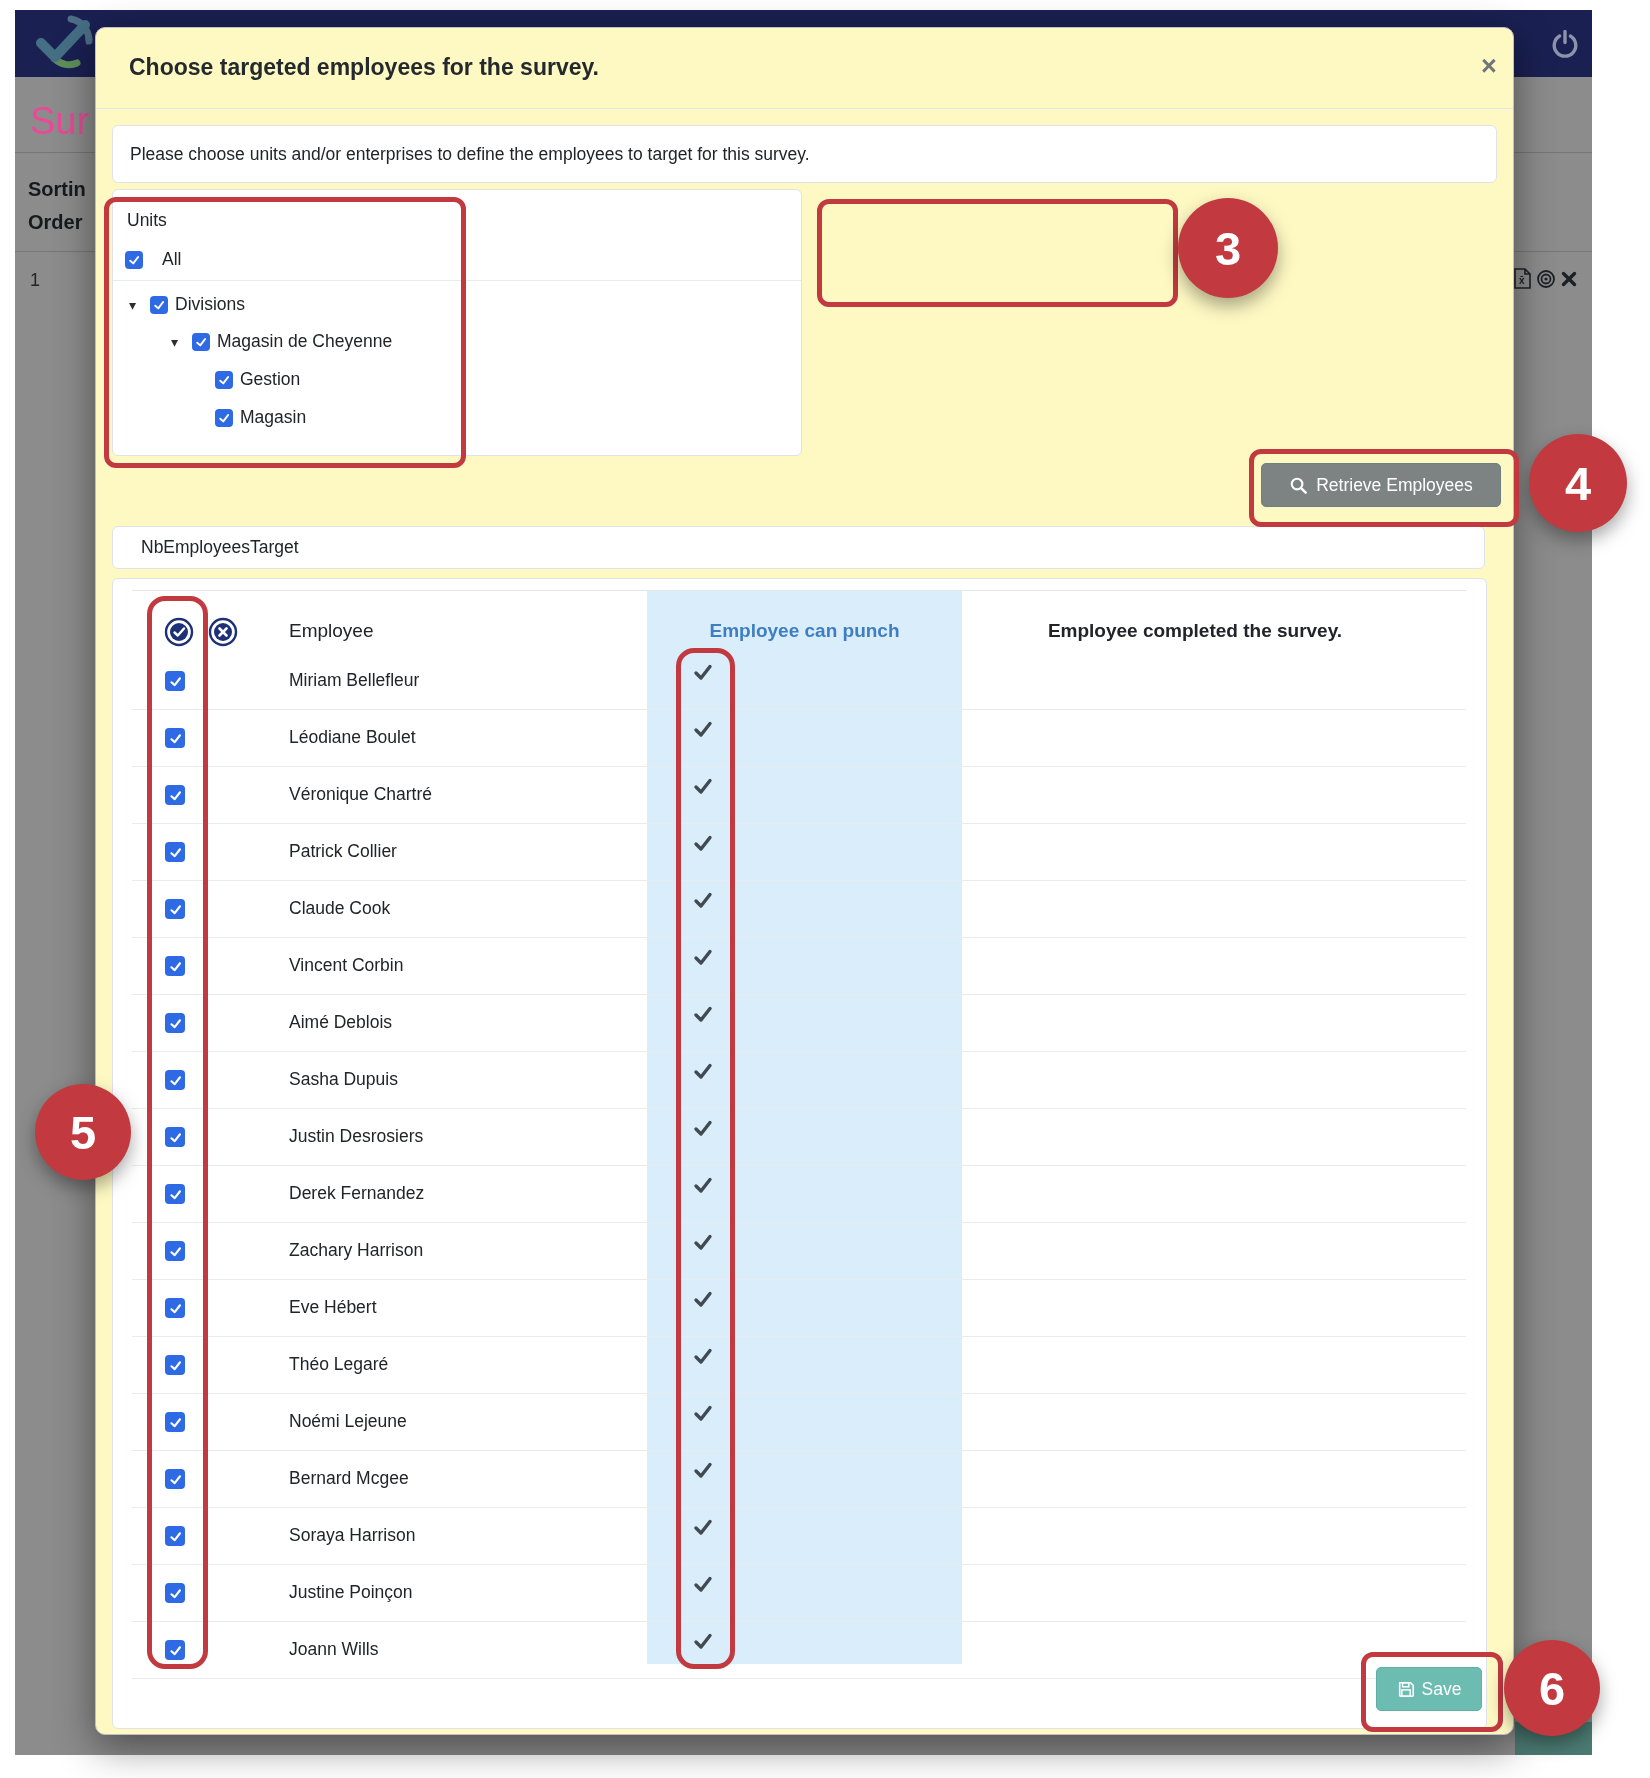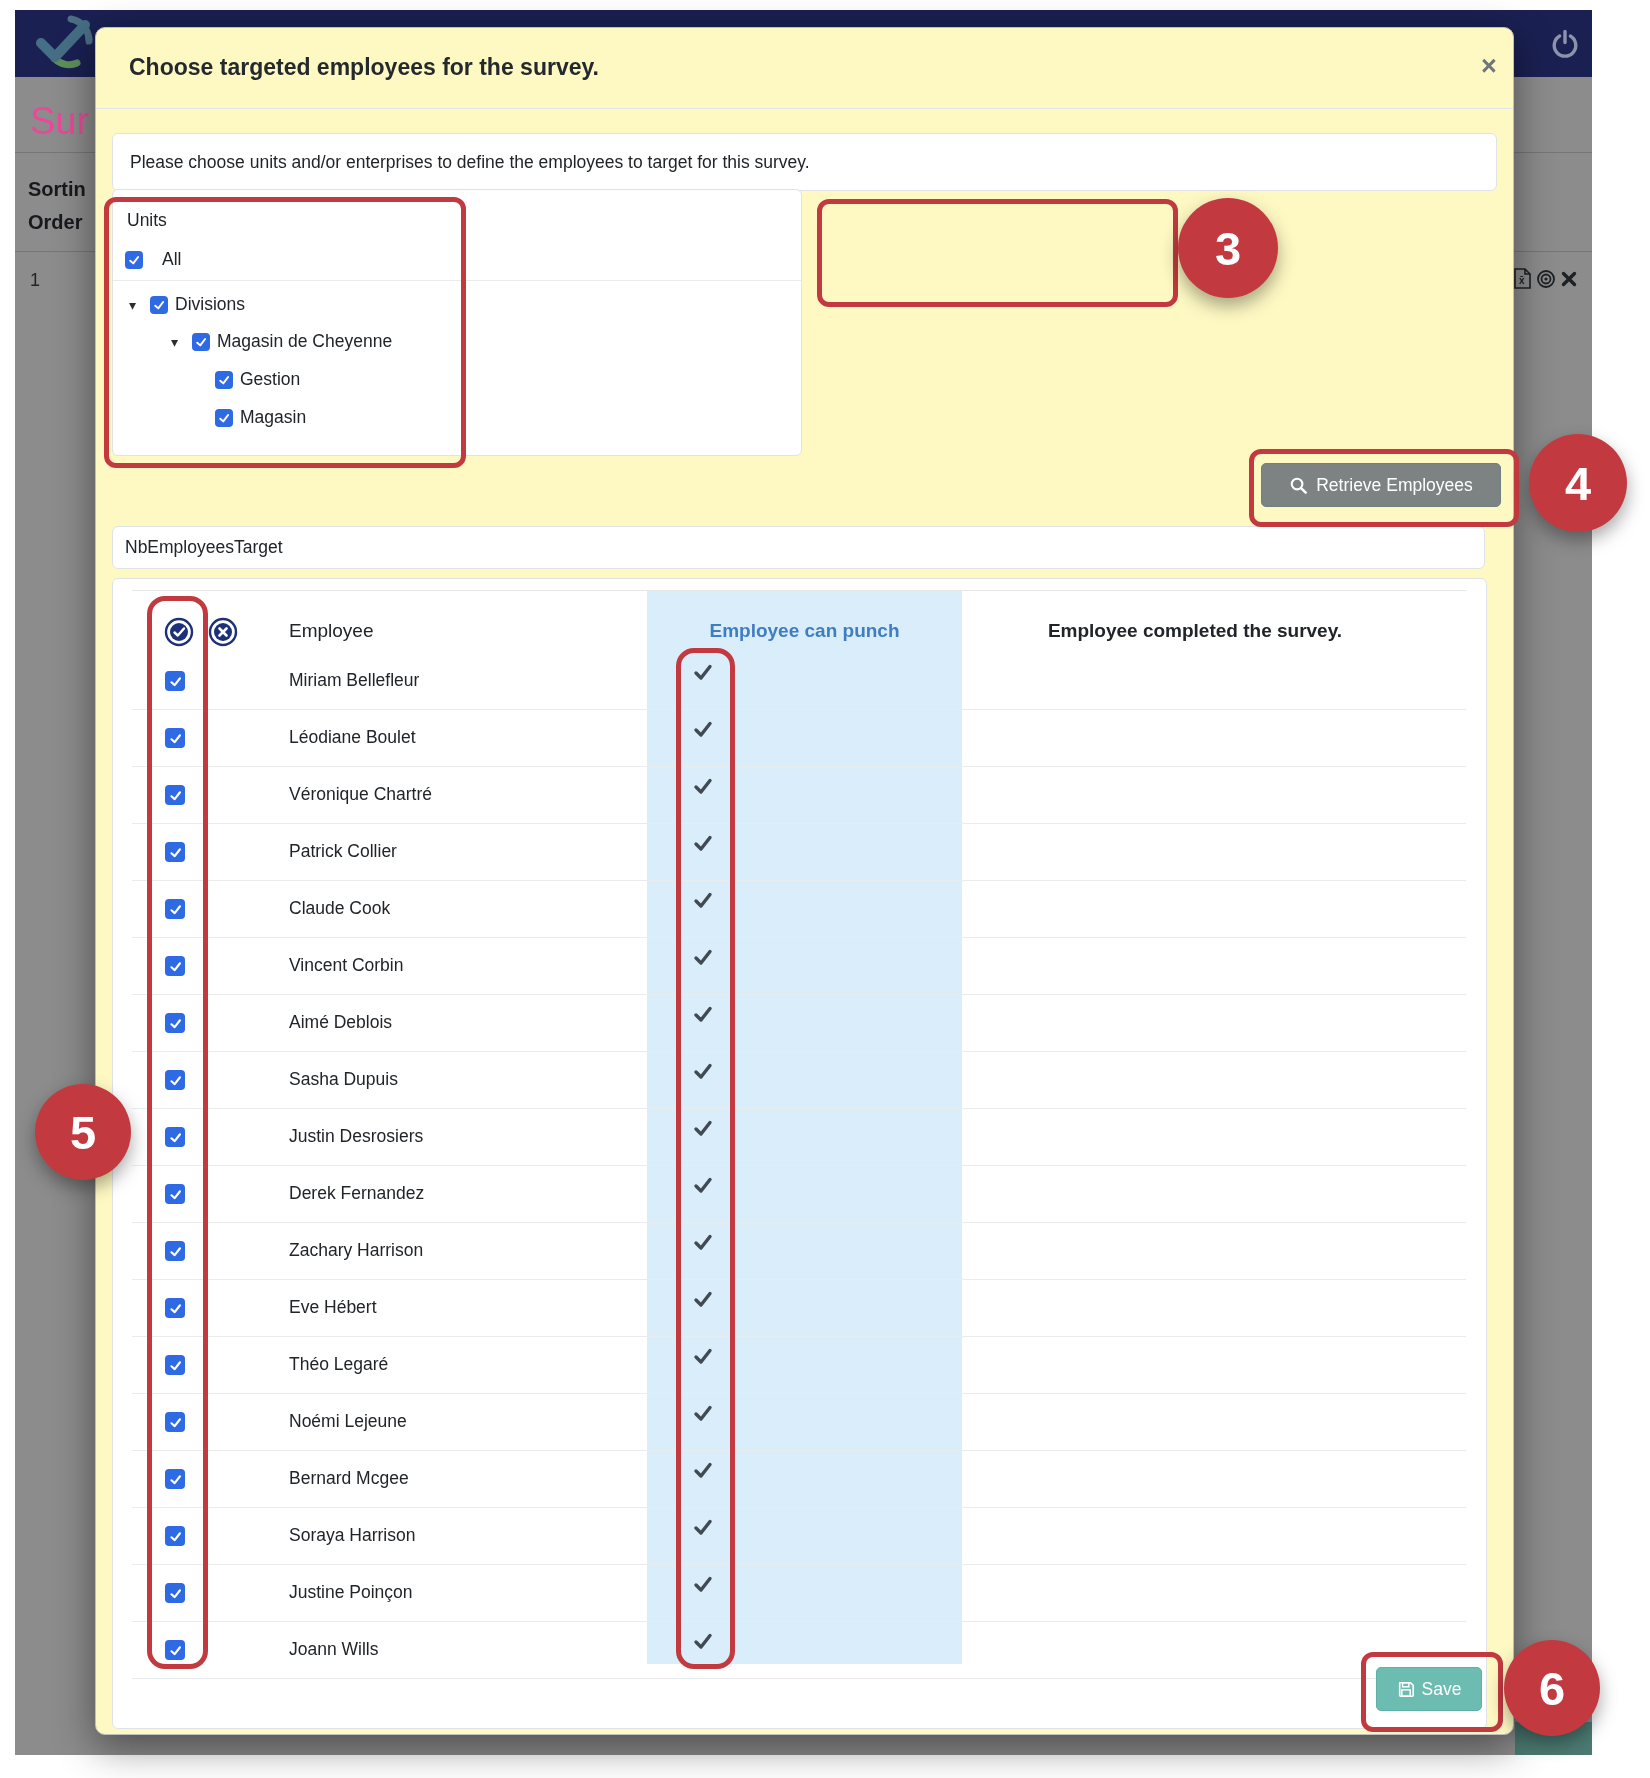--- a/index.html
+++ b/index.html
@@ -23,41 +23,41 @@
 
   
   .modal{left:95px;top:27px;width:1417px;height:1706px;background:#fef9c3;border-radius:10px;
          border:1px solid #bfbfbf;box-shadow:0 12px 40px rgba(0,0,0,.45);z-index:10;}
   .m-title{left:33px;top:26px;font-size:23px;font-weight:600;color:#24292e;}
   .m-close{left:1373px;top:18px;width:40px;height:40px;border:none;background:transparent;
            font-size:27px;font-weight:700;color:#6f7579;cursor:pointer;line-height:40px;text-align:center;padding:0;}
   .m-hline{left:0;top:80px;width:1417px;height:1px;background:#e2e6ea;}
   .card{border:1px solid #dfe3e7;border-radius:6px;background:#fff;}
   .instruction{left:16px;top:97px;width:1385px;height:58px;display:flex;align-items:center;
-               padding-left:17px;box-sizing:border-box;font-size:17.5px;margin-top:8px;}
+               padding-left:17px;box-sizing:border-box;font-size:17.5px;}
   .units-card{left:16px;top:161px;width:688px;height:265px;}
   .ent-card{left:714px;top:161px;width:687px;height:265px;}
   .panel-label{left:14px;top:20px;font-size:17.5px;}
   .u-all{left:12px;top:59px;display:flex;align-items:center;gap:19px;font-size:17.5px;}
   .u-div{left:0;top:90px;width:688px;height:1px;background:#e9ecef;}
   .tree-row{display:flex;align-items:center;gap:7px;font-size:17.5px;}
   .caret{font-size:14px;color:#2b2f33;width:14px;display:inline-block;cursor:pointer;}
   .tr1{left:16px;top:104px;} .tr2{left:58px;top:141px;} .tr3{left:102px;top:179px;} .tr4{left:102px;top:217px;}
   .ent-label{left:12px;top:22px;font-size:17.5px;}
   .ent-item{left:14px;top:58px;display:flex;align-items:center;gap:14px;font-size:17.5px;}
 
   .cb{width:20px;height:20px;border-radius:4px;background:#2e6ae3;display:inline-flex;
       align-items:center;justify-content:center;flex:none;cursor:pointer;}
   .cb.sm{width:18px;height:18px;}
 
   .retrieve-btn{left:1165px;top:435px;width:240px;height:44px;background:#7d8382;border:1px solid #70807e;
       border-radius:5px;color:#fff;font-size:17.5px;display:flex;align-items:center;justify-content:center;
       gap:8px;cursor:pointer;font-family:inherit;}
   .nb-card{left:16px;top:498px;width:1373px;height:43px;display:flex;align-items:center;
-           padding-left:12px;box-sizing:border-box;font-size:17.5px;text-align:center;}
+           padding-left:28px;box-sizing:border-box;font-size:17.5px;text-align:center;}
   .table-card{left:16px;top:550px;width:1373px;height:1149px;}
 
   .punch-col{left:534px;top:11px;width:315px;height:1074px;background:#d9edfb;}
   .t-topline{left:19px;top:11px;width:1334px;height:1px;background:#e4e7ea;}
   .t-header{left:0;top:11px;width:1373px;height:63px;}
   .hdr-ic{top:27px;cursor:pointer;}
   .hdr-ic.sel{left:51px;} .hdr-ic.desel{left:95px;}
   .h-emp{left:176px;top:30px;font-size:19px;font-weight:400;}
   .h-punch{left:534px;top:30px;width:315px;text-align:center;font-size:19px;font-weight:700;color:#3f7ec2;}
   .h-comp{left:830px;top:30px;width:504px;text-align:center;font-size:19px;font-weight:700;}

